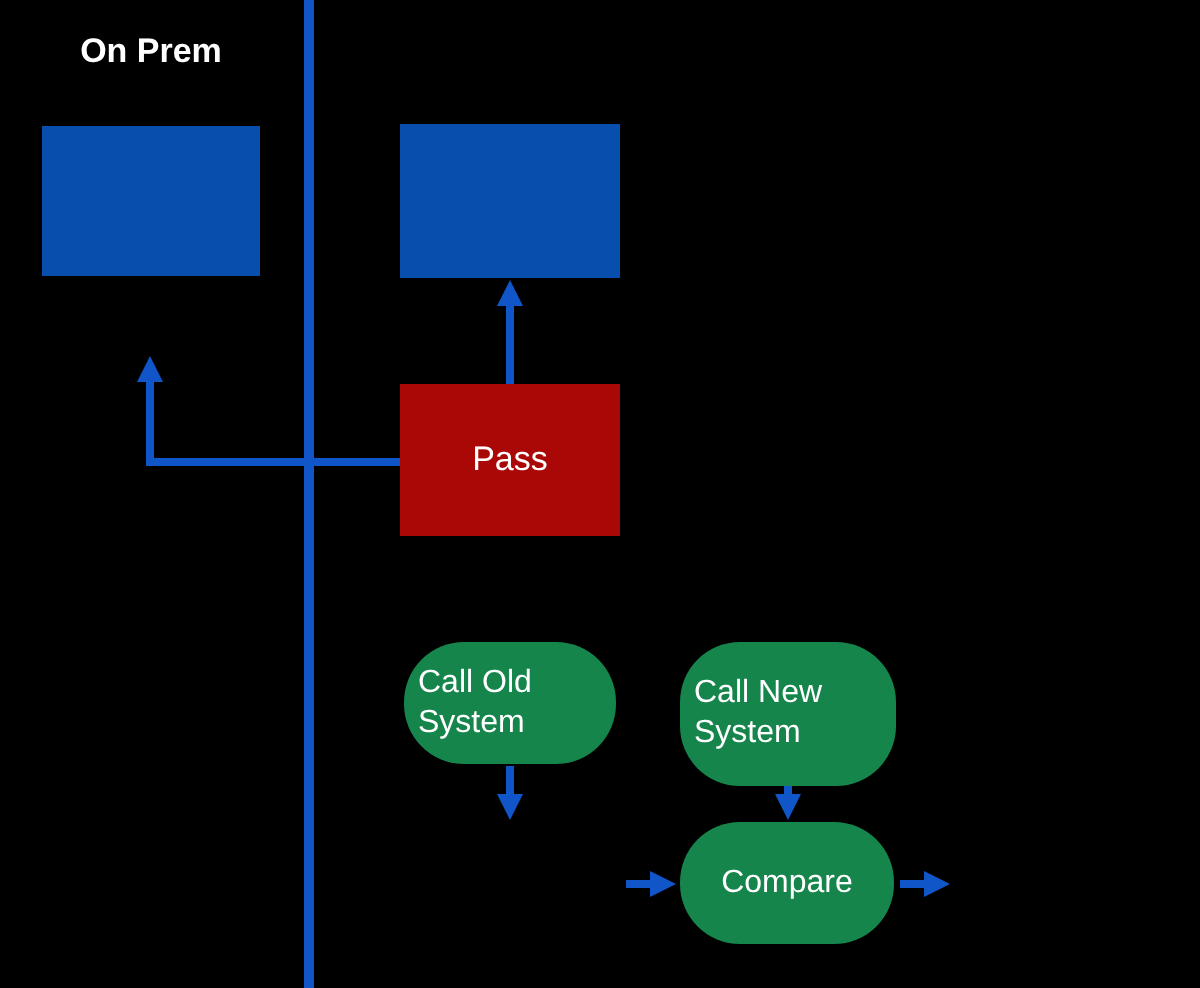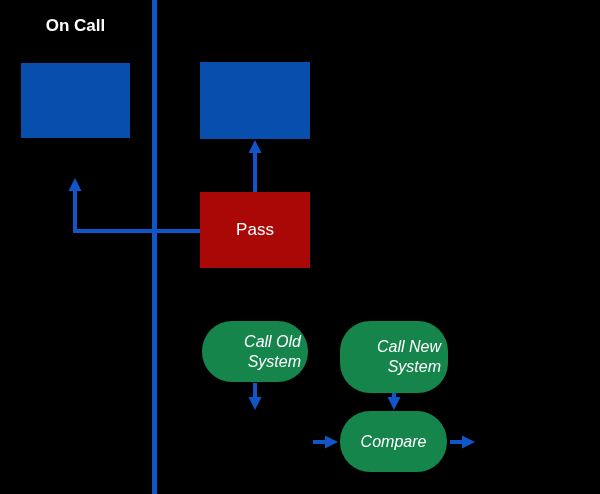--- a/index.html
+++ b/index.html
@@ -52,28 +52,27 @@
     color: var(--text);
     font-size: 17px;
     z-index: 3;
   }
 
   .gnode {
     position: absolute;
     background: var(--green-fill);
     border-radius: 30px;
     display: flex; align-items: center; justify-content: center;
-    text-align: right;
+    text-align: left;
     color: var(--text);
     font-size: 16px;
     line-height: 1.25;
     padding: 0 7px;
     box-sizing: border-box;
     z-index: 3;
-    font-style: italic;
   }
   .gnode.call-old  { left: 202px; top: 321px; width: 106px; height: 61px; }
   .gnode.call-new  { left: 340px; top: 321px; width: 108px; height: 72px; }
   .gnode.transform { left: 200px; top: 411px; width: 110px; height: 62px; }
   .gnode.compare   { left: 340px; top: 411px; width: 107px; height: 61px; }
   .gnode.passfail  { left: 477px; top: 411px; width: 110px; height: 61px; }
 
   svg.arrows {
     position: absolute;
     left: 0; top: 0;
@@ -89,21 +88,21 @@
     stroke: none;
   }
 </style>
 </head>
 <body>
 
 <div id="canvas">
 
   <div class="divider"></div>
 
-  <div class="region-label onprem">On Call</div>
+  <div class="region-label onprem">On Prem</div>
 
   <div class="sysbox onprem"></div>
   <div class="sysbox cloud"></div>
 
   <div class="tests-box">
     <span>Pass</span>
   </div>
 
   <svg class="arrows" width="600" height="494" viewBox="0 0 600 494">
     <g>

